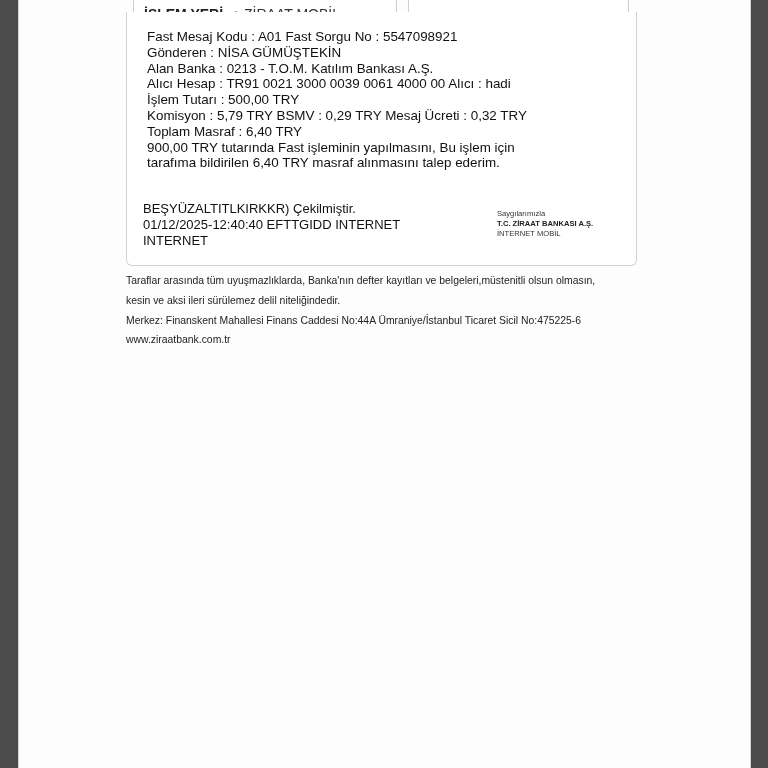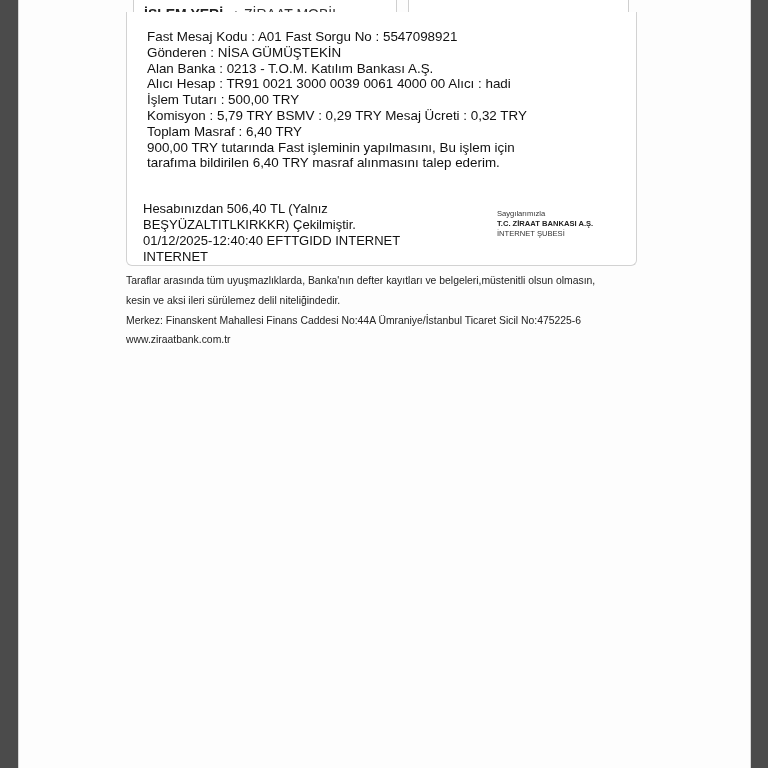--- a/index.html
+++ b/index.html
@@ -54,30 +54,29 @@
       <div>Alan Banka : 0213 - T.O.M. Katılım Bankası A.Ş.</div>
       <div>Alıcı Hesap : TR91 0021 3000 0039 0061 4000 00 Alıcı : hadi</div>
       <div>İşlem Tutarı : 500,00 TRY</div>
       <div>Komisyon : 5,79 TRY BSMV : 0,29 TRY Mesaj Ücreti : 0,32 TRY</div>
       <div>Toplam Masraf : 6,40 TRY</div>
       <div>900,00 TRY tutarında Fast işleminin yapılmasını, Bu işlem için</div>
       <div>tarafıma bildirilen 6,40 TRY masraf alınmasını talep ederim.</div>
     </div>
 
     <div class="withdraw">
-      <div>Hesabınızdan 506,40 TL (Yalnız</div>
       <div>BEŞYÜZALTITLKIRKKR) Çekilmiştir.</div>
       <div>01/12/2025-12:40:40 EFTTGIDD INTERNET</div>
       <div>INTERNET</div>
     </div>
 
     <div class="sign">
       <div>Saygılarımızla</div>
       <div class="bank">T.C. ZİRAAT BANKASI A.Ş.</div>
-      <div>İNTERNET ŞUBESİ</div>
+      <div>İNTERNET MOBİL</div>
     </div>
   </div>
 
   <div class="footer">
     <div>Taraflar arasında tüm uyuşmazlıklarda, Banka'nın defter kayıtları ve belgeleri,müstenitli olsun olmasın,</div>
     <div>kesin ve aksi ileri sürülemez delil niteliğindedir.</div>
     <div>Merkez: Finanskent Mahallesi Finans Caddesi No:44A Ümraniye/İstanbul Ticaret Sicil No:475225-6</div>
     <div>www.ziraatbank.com.tr</div>
   </div>
 </div>

